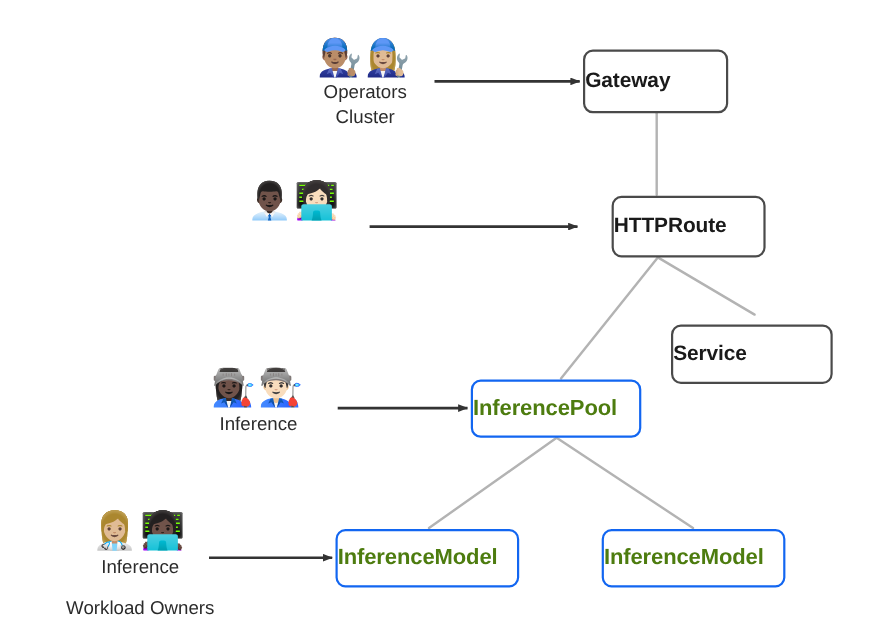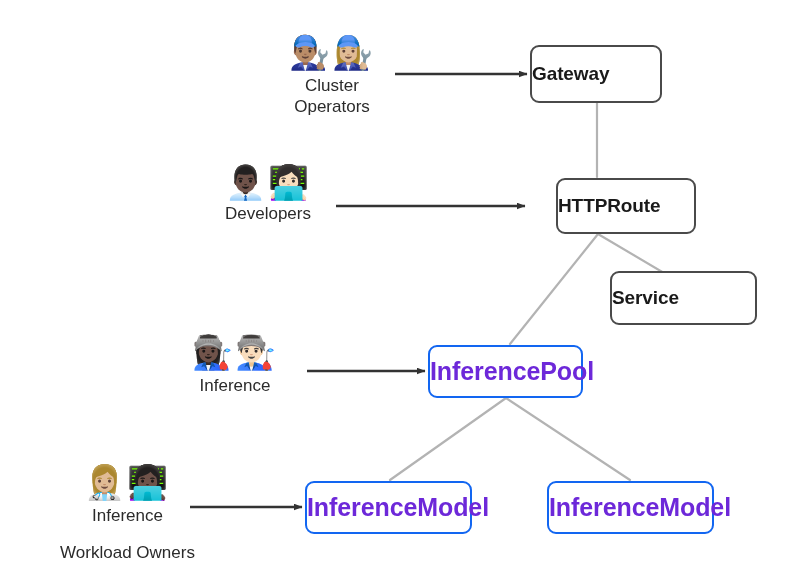--- a/index.html
+++ b/index.html
@@ -44,22 +44,22 @@
     border: 2px solid #4a4a4a;
   }
   .node.theme-dark .node-label {
     color: #1a1a1a;
     font-size: 19px;
   }
   .node.theme-blue {
     border: 2.5px solid #1266f1;
   }
   .node.theme-blue .node-label {
-    color: #6d28d9;
-    font-size: 25px;
+    color: #4d7c0f;
+    font-size: 20px;
   }
   .persona {
     position: absolute;
     z-index: 3;
     text-align: center;
     box-sizing: border-box;
   }
   .persona-emojis {
     font-family: "DejaVu Sans", sans-serif;
     font-size: 33px;
@@ -101,42 +101,41 @@
       </g>
   </svg>
 
   <div id="nodes-root">
       <div class="node theme-dark" style="left: 530px; top: 45px; width: 132px; height: 58px;">
         <span class="node-label">Gateway</span>
       </div>
       <div class="node theme-dark" style="left: 556px; top: 178px; width: 140px; height: 56px;">
         <span class="node-label">HTTPRoute</span>
       </div>
-      <div class="node theme-dark" style="left: 610px; top: 271px; width: 147px; height: 54px;">
+      <div class="node theme-dark" style="left: 610px; top: 295px; width: 147px; height: 54px;">
         <span class="node-label">Service</span>
       </div>
       <div class="node theme-blue" style="left: 428px; top: 345px; width: 155px; height: 53px;">
         <span class="node-label">InferencePool</span>
       </div>
       <div class="node theme-blue" style="left: 305px; top: 481px; width: 167px; height: 53px;">
         <span class="node-label">InferenceModel</span>
       </div>
       <div class="node theme-blue" style="left: 547px; top: 481px; width: 167px; height: 53px;">
         <span class="node-label">InferenceModel</span>
       </div>
     </div>
   <div id="personas-root">
       <div class="persona" style="left: 246px; top: 33px; width: 172px;">
         <div class="persona-emojis">👨🏽‍🔧👩🏼‍🔧</div>
+        <div class="persona-name" style="margin-top: 0px;">Operators</div>
         <div class="persona-name">Cluster</div>
-        <div class="persona-name" style="margin-top: 0px;">Operators</div>
       </div>
       <div class="persona" style="left: 182px; top: 163px; width: 172px;">
         <div class="persona-emojis">👨🏿‍💼👩🏻‍💻</div>
-        <div class="persona-name" style="margin-top: 0px;">Developers</div>
       </div>
       <div class="persona" style="left: 140px; top: 333px; width: 190px;">
         <div class="persona-emojis">👩🏿‍🏭👨🏻‍🏭</div>
         <div class="persona-name">Inference</div>
       </div>
       <div class="persona" style="left: 30px; top: 463px; width: 195px;">
         <div class="persona-emojis">👩🏼‍⚕️👩🏿‍💻</div>
         <div class="persona-name">Inference</div>
         <div class="persona-name" style="margin-top: 16px;">Workload Owners</div>
       </div>

